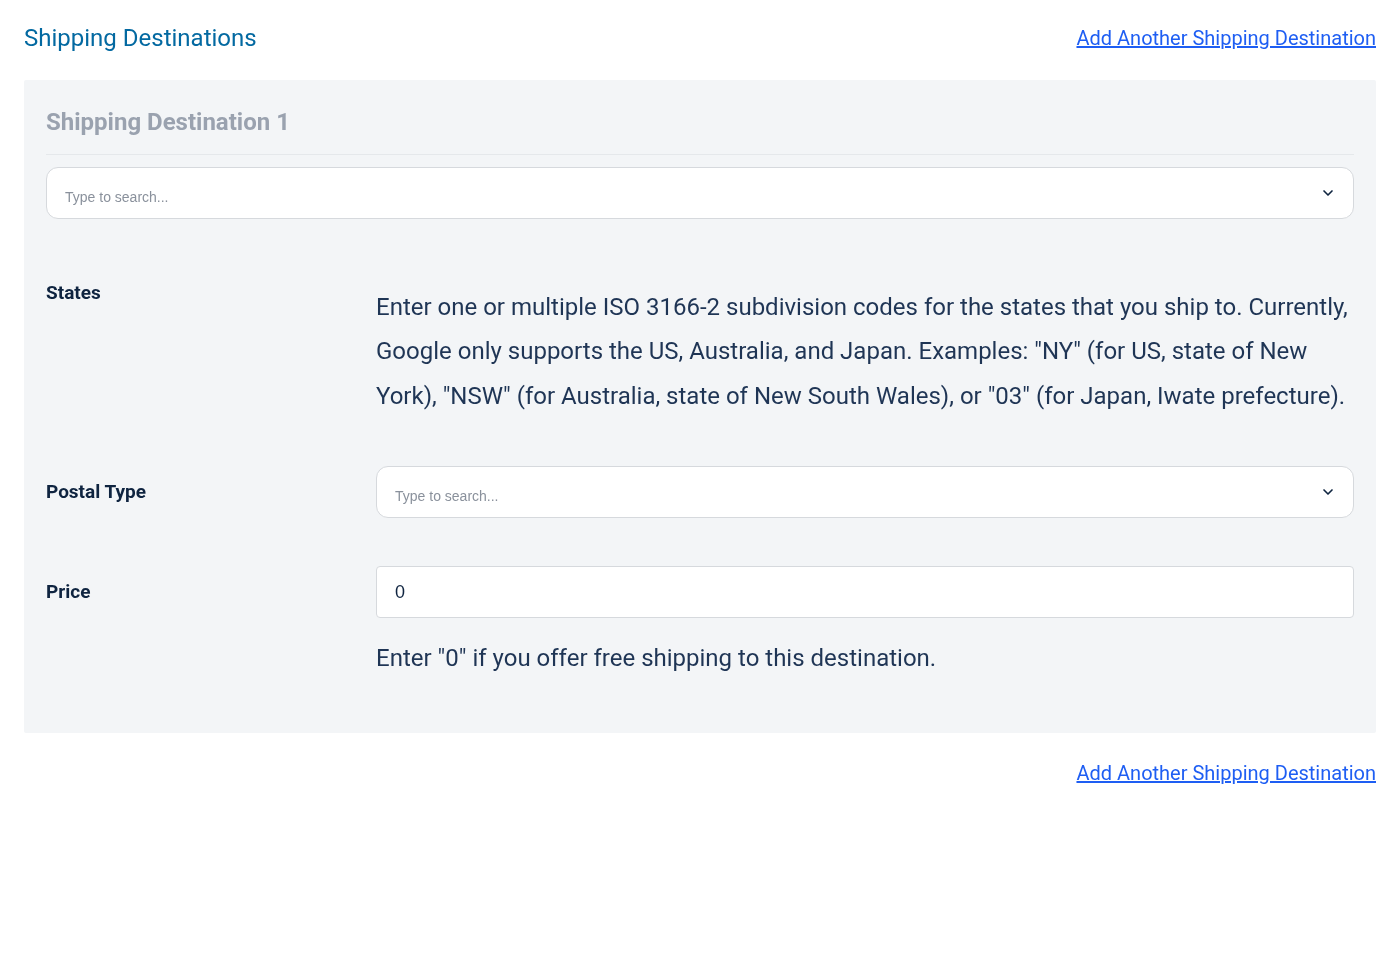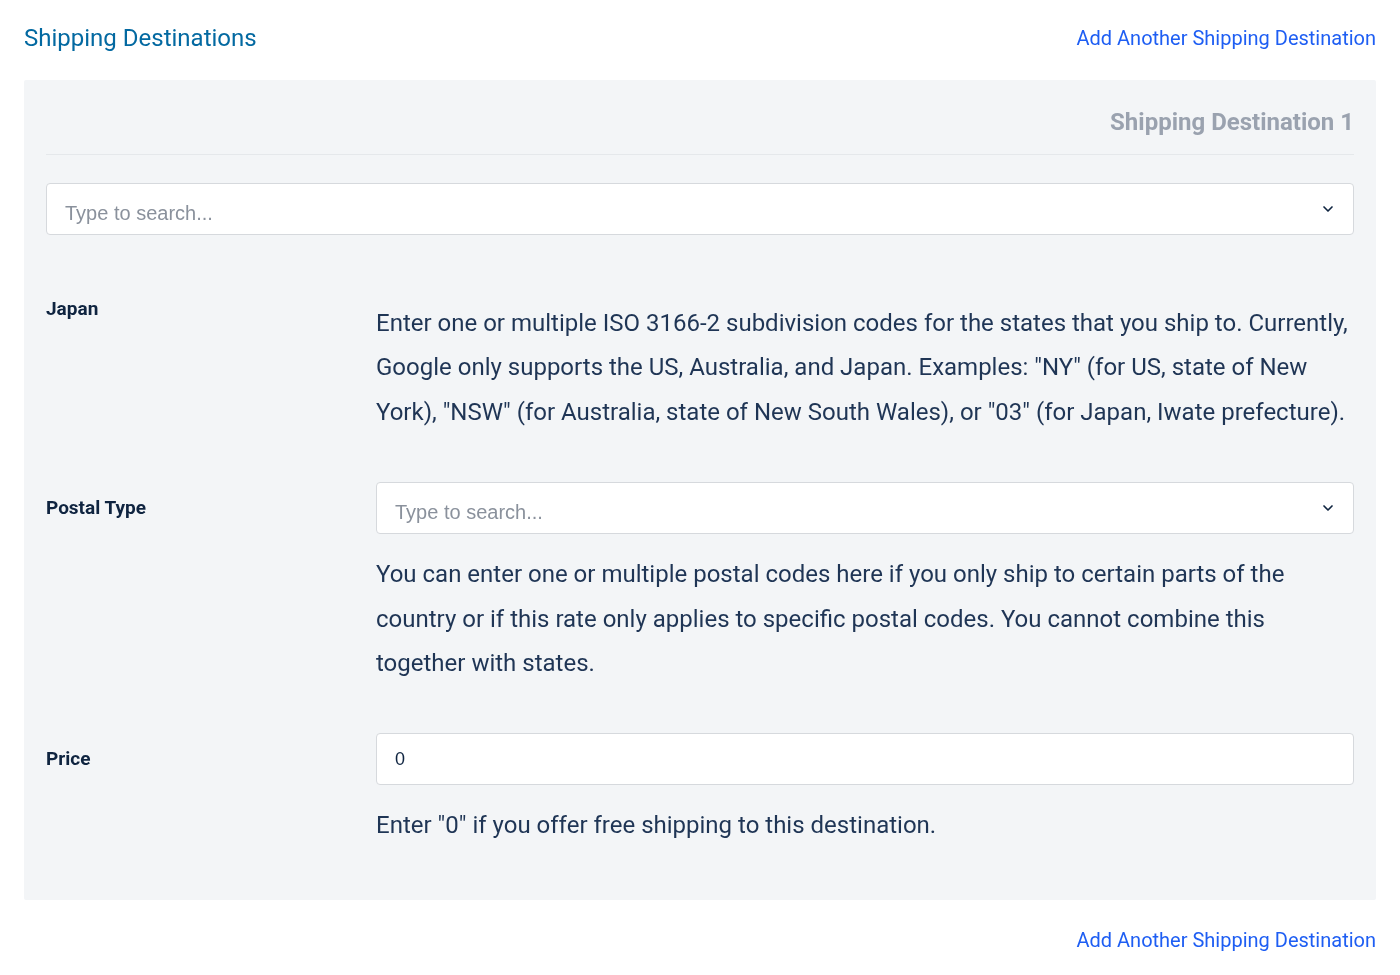--- a/index.html
+++ b/index.html
@@ -25,38 +25,38 @@
     }
 
     .page-title {
       font-size: 24px;
       font-weight: 400;
       color: #0369a1;
     }
 
     .link-action {
       color: #1e5ef3;
+      text-decoration: underline;
       font-size: 20px;
       cursor: pointer;
     }
 
     .panel {
       background: #f3f5f7;
       padding: 28px 22px 40px 22px;
       border-radius: 2px;
     }
 
     .panel-title {
       font-size: 24px;
       font-weight: 700;
       color: #9aa2af;
       padding-bottom: 18px;
       border-bottom: 1px solid #e5e8eb;
-      margin-bottom: 28px;
-      text-align: right;
+      margin-bottom: 12px;
     }
 
     .form-row {
       display: flex;
       align-items: flex-start;
       margin-bottom: 48px;
     }
 
     .form-row:last-child {
       margin-bottom: 12px;
@@ -77,23 +77,23 @@
     .select-wrap {
       position: relative;
       width: 100%;
     }
 
     .select-input {
       width: 100%;
       height: 52px;
       padding: 8px 48px 0 18px;
       border: 1px solid #d6d9dd;
-      border-radius: 4px;
+      border-radius: 12px;
       background: #ffffff;
-      font-size: 20px;
+      font-size: 14px;
       color: #0f2440;
       outline: none;
     }
 
     .text-input {
       width: 100%;
       height: 52px;
       padding: 0 18px;
       border: 1px solid #d6d9dd;
       border-radius: 4px;
@@ -154,38 +154,37 @@
         <span class="chevron">
           <svg viewBox="0 0 24 24" fill="none" stroke="#0f2440" stroke-width="2.5" stroke-linecap="round" stroke-linejoin="round">
               <polyline points="6 9 12 15 18 9"></polyline>
             </svg>
         </span>
       </div>
     </div>
   </div>
 
   <div class="form-row">
-    <div class="form-label">Japan</div>
+    <div class="form-label">States</div>
     <div class="form-field">
       <div class="help-text">Enter one or multiple ISO 3166-2 subdivision codes for the states that you ship to. Currently, Google only supports the US, Australia, and Japan. Examples: "NY" (for US, state of New York), "NSW" (for Australia, state of New South Wales), or "03" (for Japan, Iwate prefecture).</div>
     </div>
   </div>
 
   <div class="form-row">
     <div class="form-label">Postal Type</div>
     <div class="form-field">
       <div class="select-wrap">
         <input type="text" class="select-input" placeholder="Type to search..." style="">
         <span class="chevron">
           <svg viewBox="0 0 24 24" fill="none" stroke="#0f2440" stroke-width="2.5" stroke-linecap="round" stroke-linejoin="round">
               <polyline points="6 9 12 15 18 9"></polyline>
             </svg>
         </span>
       </div>
-      <div class="help-text">You can enter one or multiple postal codes here if you only ship to certain parts of the country or if this rate only applies to specific postal codes. You cannot combine this together with states.</div>
     </div>
   </div>
 
   <div class="form-row">
     <div class="form-label">Price</div>
     <div class="form-field">
       <input type="text" class="text-input" value="0" style="">
       <div class="help-text">Enter "0" if you offer free shipping to this destination.</div>
     </div>
   </div>

